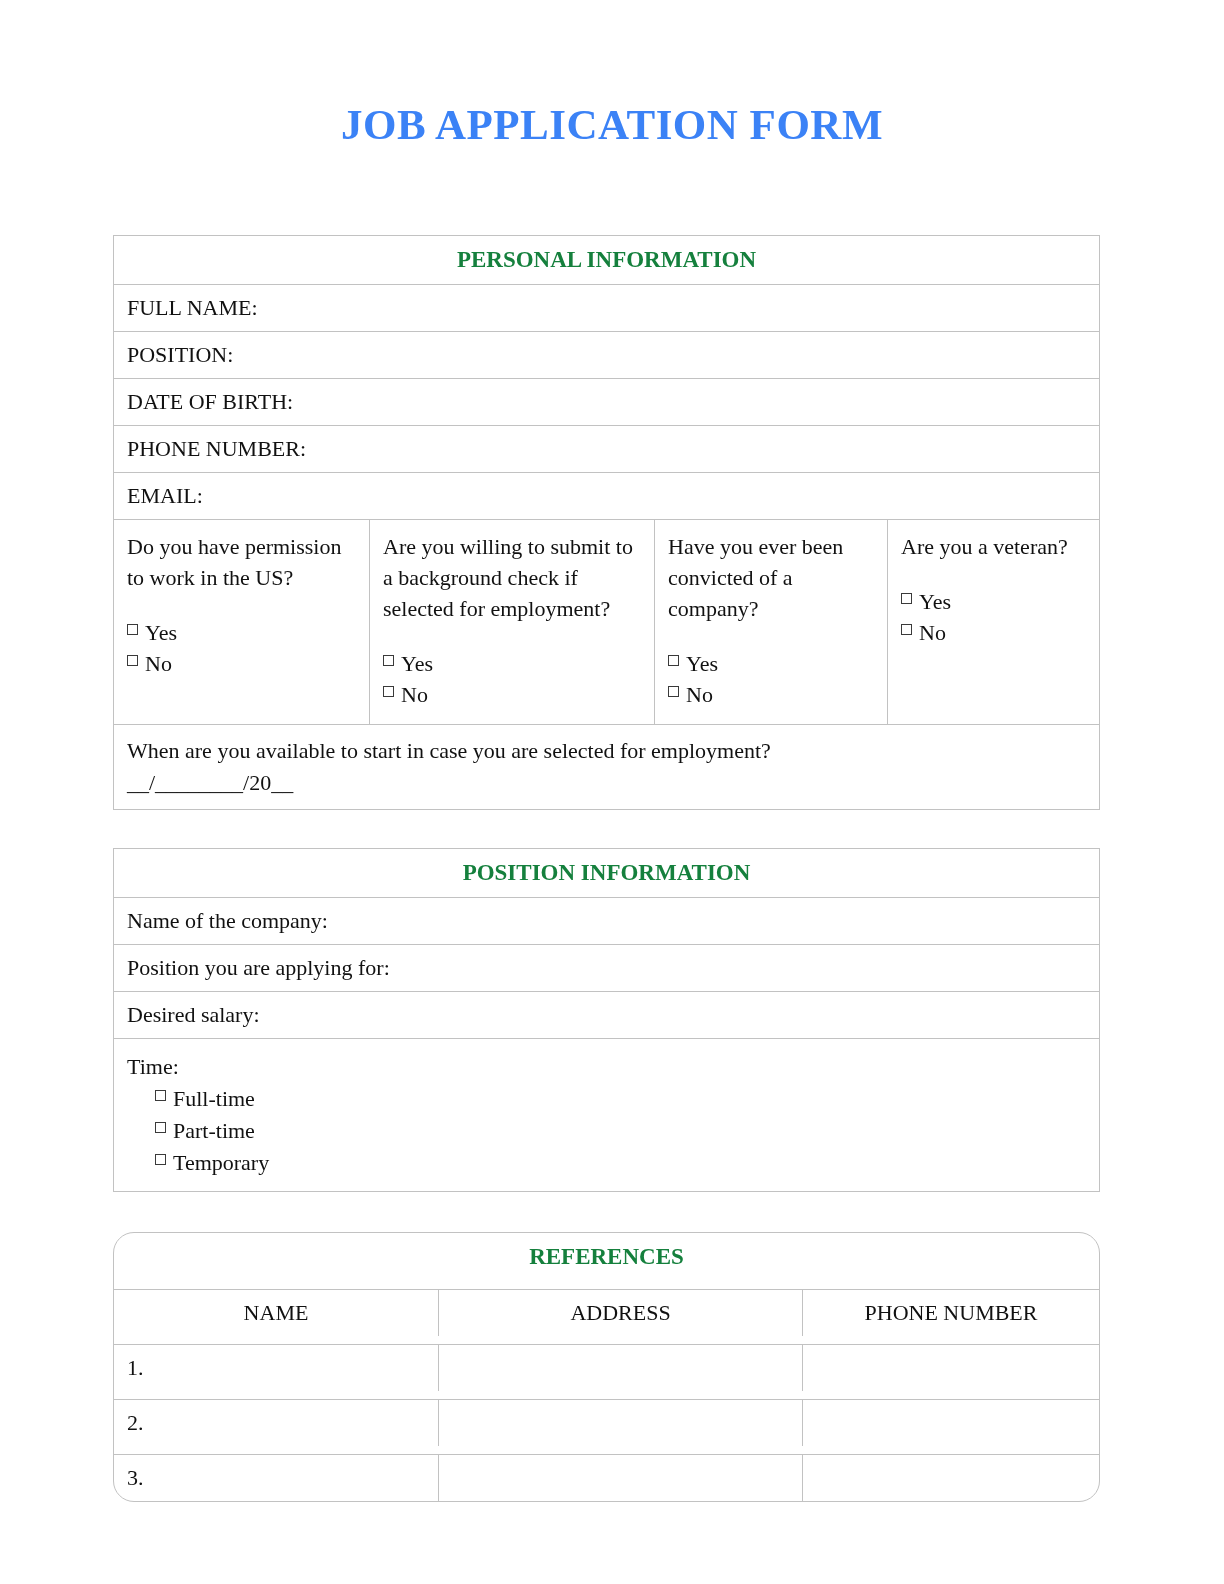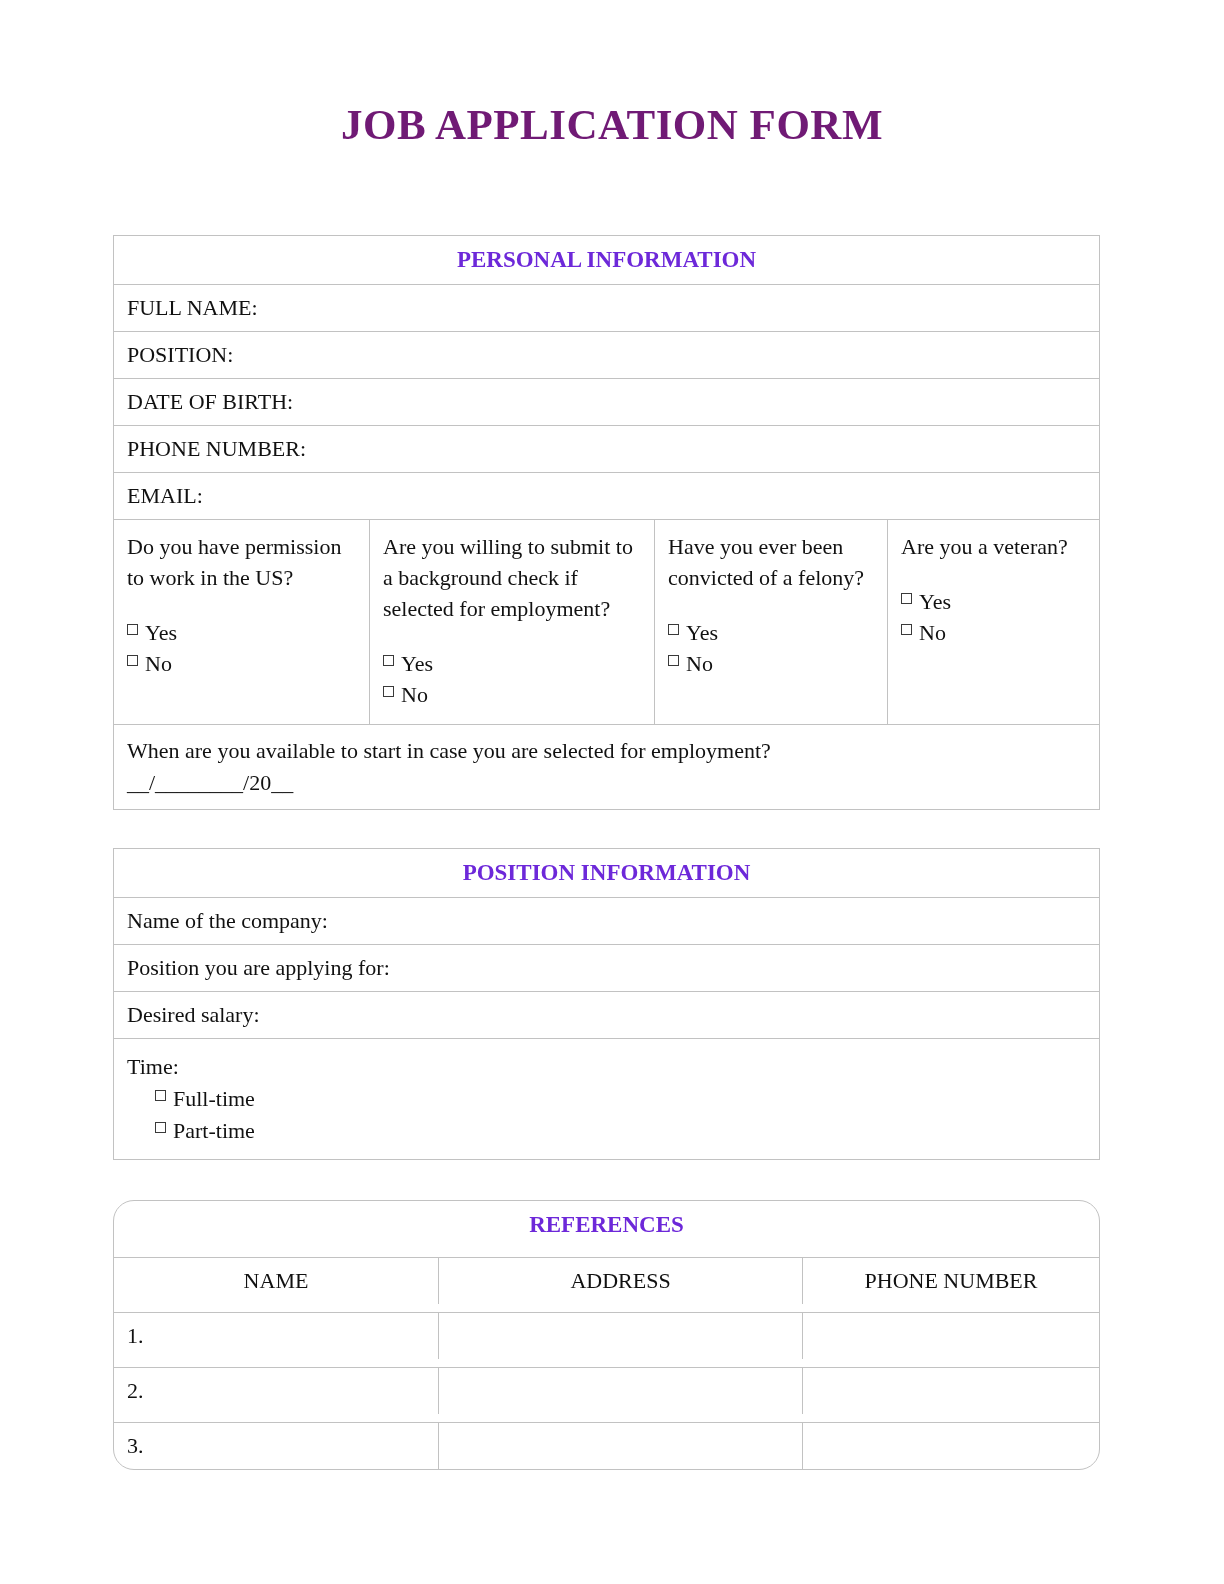--- a/index.html
+++ b/index.html
@@ -12,37 +12,37 @@
     overflow:hidden;
   }
   .page { position:relative; width:1224px; height:1584px; background:#ffffff; }
 
   .doc-title {
     margin-top:100px;
     text-align:center;
     font-size:43px;
     font-weight:bold;
     letter-spacing:0.5px;
-    color:#701a75;
+    color:#3b82f6;
   }
 
   .tbl {
     width:987px;
     margin-left:113px;
     border:1px solid #c2c2c2;
     font-size:22px;
   }
   .tbl > div + div { border-top:1px solid #c2c2c2; }
 
   .tbl-header {
     text-align:center;
     font-weight:bold;
     font-size:23px;
     padding:11px 10px;
-    color:#6d28d9;
+    color:#15803d;
   }
 
   .field-row { padding:10px 13px; min-height:46px; }
 
   .personal { margin-top:86px; }
 
   .q-row { display:flex; padding:0; min-height:205px; }
   .q-cell { padding:11px 13px; }
   .q-cell + .q-cell { border-left:1px solid #c2c2c2; }
   .q1 { flex:0 0 255px; }
@@ -119,21 +119,21 @@
           <div class="opt">
             <span class="cb"></span><span>Yes</span>
           </div>
           <div class="opt">
             <span class="cb"></span><span>No</span>
           </div>
         </div>
       </div>
 
       <div class="q-cell q3">
-        <div class="q-text">Have you ever been convicted of a felony?</div>
+        <div class="q-text">Have you ever been convicted of a company?</div>
         <div class="opts">
           <div class="opt">
             <span class="cb"></span><span>Yes</span>
           </div>
           <div class="opt">
             <span class="cb"></span><span>No</span>
           </div>
         </div>
       </div>
 
@@ -163,20 +163,23 @@
     <div class="field-row">Position you are applying for:</div>
     <div class="field-row">Desired salary:</div>
     <div class="time-row">
       <div>Time:</div>
       <div class="time-opt">
         <span class="cb"></span><span>Full-time</span>
       </div>
       <div class="time-opt">
         <span class="cb"></span><span>Part-time</span>
       </div>
+      <div class="time-opt">
+        <span class="cb"></span><span>Temporary</span>
+      </div>
     </div>
   </section>
 
   <section class="tbl refs">
     <div class="tbl-header">REFERENCES</div>
     <div class="ref-head">
       <div class="ref-cell c1">NAME</div>
       <div class="ref-cell c2">ADDRESS</div>
       <div class="ref-cell c3">PHONE NUMBER</div>
     </div>

